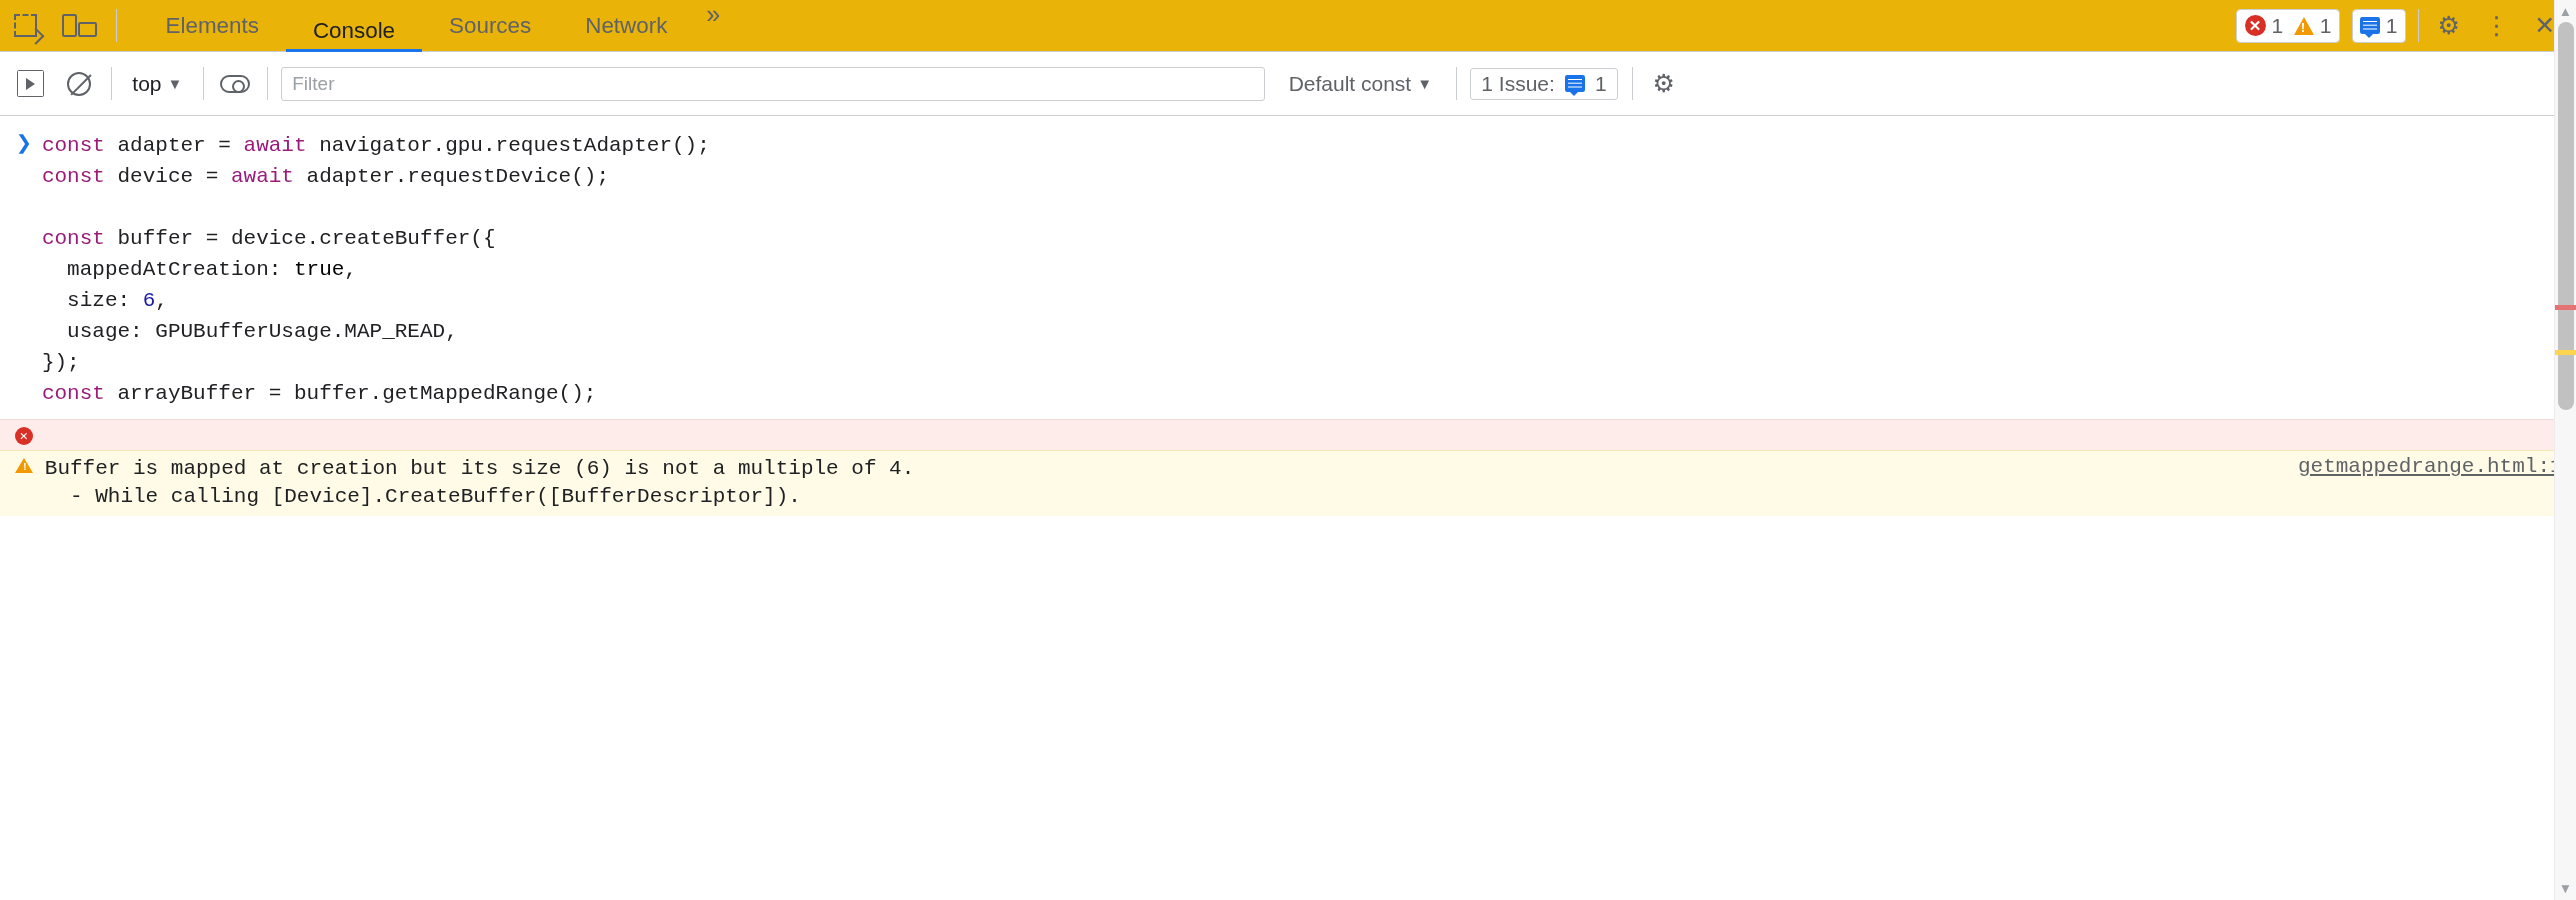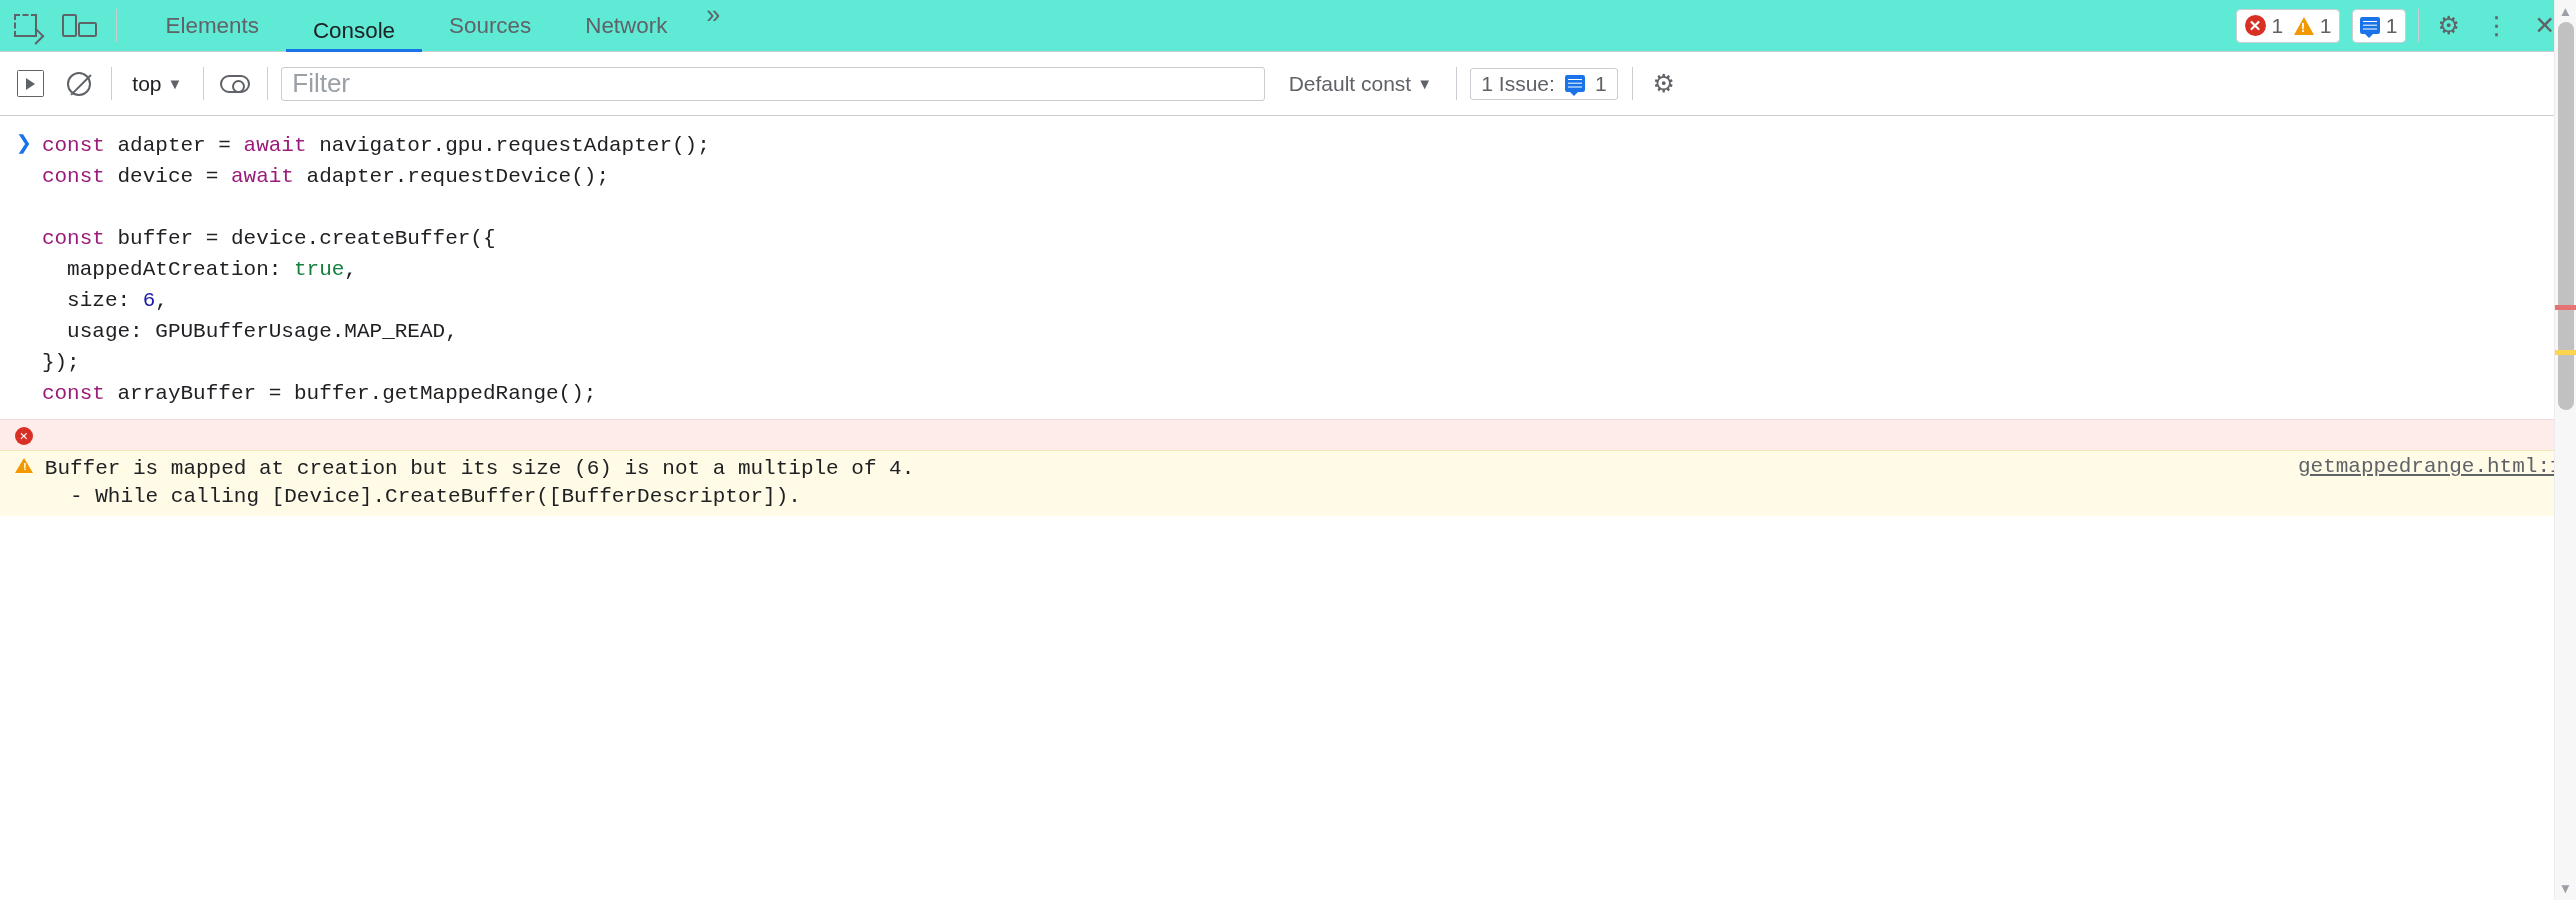--- a/index.html
+++ b/index.html
@@ -11,21 +11,21 @@
     background: #fff;
     width: 2576px;
   }
   .mono { font-family: Menlo, Consolas, "Courier New", monospace; }
 
   
   .tabstrip {
     display: flex;
     align-items: center;
     height: 52px;
-    background: #5eead4;
+    background: #eab308;
     border-bottom: 0.7px solid #cacdd1;
     padding: 0 13.4px 0 7.5px;
     gap: 6px;
   }
   .tabstrip-left { display:flex; align-items:center; gap: 18px; }
   .tabstrip-tabs { display:flex; align-items:stretch; gap: 0; margin-left: 16.4px; }
   .tab {
     padding: 0 27px;
     display:flex; align-items:center;
     color: #5f6368;
@@ -108,21 +108,21 @@
     width:30px; height:18px; border:2.2px solid #5f6368; border-radius:60% / 100%;
     position:relative; display:inline-block;
   }
   .eye::after{content:""; position:absolute; left:9.7px; top:3px; width:9px; height:9px; border:2.2px solid #5f6368; border-radius:50%; background:#fff;}
   .filter-input {
     flex:0 0 984px;
     height:34px;
     border:0.7px solid #cacdd1;
     border-radius:3px;
     padding: 0 10.4px;
-    font-size:26px;
+    font-size:19px;
     color:#202124;
     background:#fff;
   }
   .filter-input::placeholder{color:#9aa0a6;}
   .levels {
     display:flex; align-items:center; gap:6px; color:#5f6368; font-size:21px;
     padding: 3px 10.4px; cursor:pointer;
   }
   .issues-box {
     display:flex; align-items:center;
@@ -140,21 +140,21 @@
   }
   .gutter { width:21px; text-align:center; color:#1a73e8; padding-top:1.5px; font-size:19.4px;}
   .codeblock {
     white-space: pre;
     font-size:21px;
     line-height:31px;
     color:#202124;
   }
   .kw { color:#9a1b7a; } 
   .aw { color:#9a1b7a; } 
-  .bool { color:#15803d; }
+  .bool { color:#000000; }
   .num { color:#1a1aa6; }
 
   .msg-row {
     display:flex; align-items:flex-start;
     padding: 4.5px 13.4px 4.5px 13.4px;
     gap: 10.4px;
     border-top:0.7px solid #f0d9d9;
   }
   .msg-row.err { background:#fdecea; color:#c5221f; }
   .msg-row.err .msgtext { color:#d93025; }

